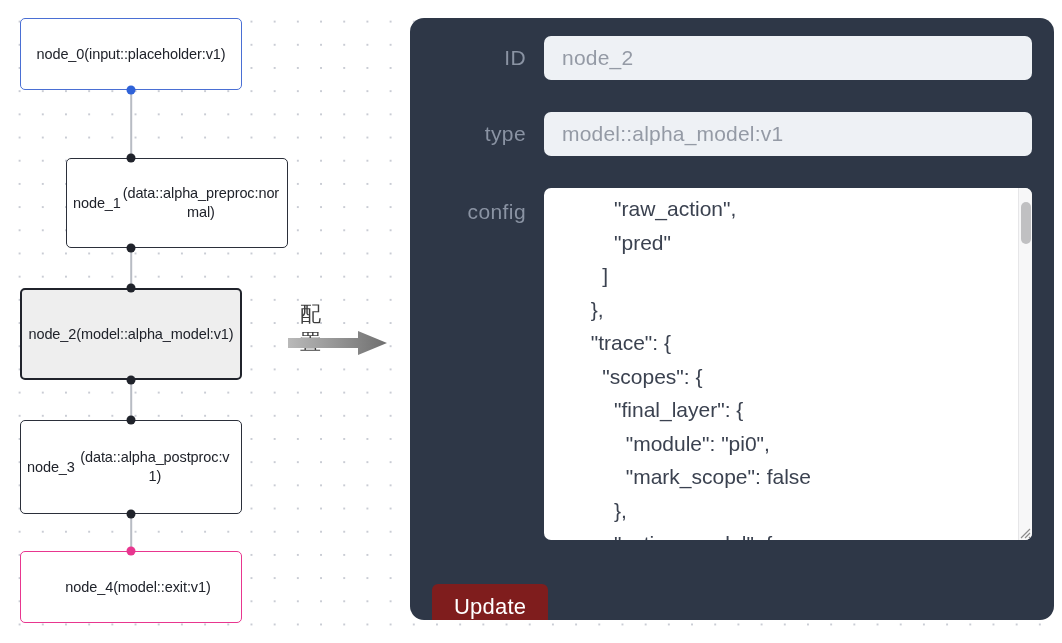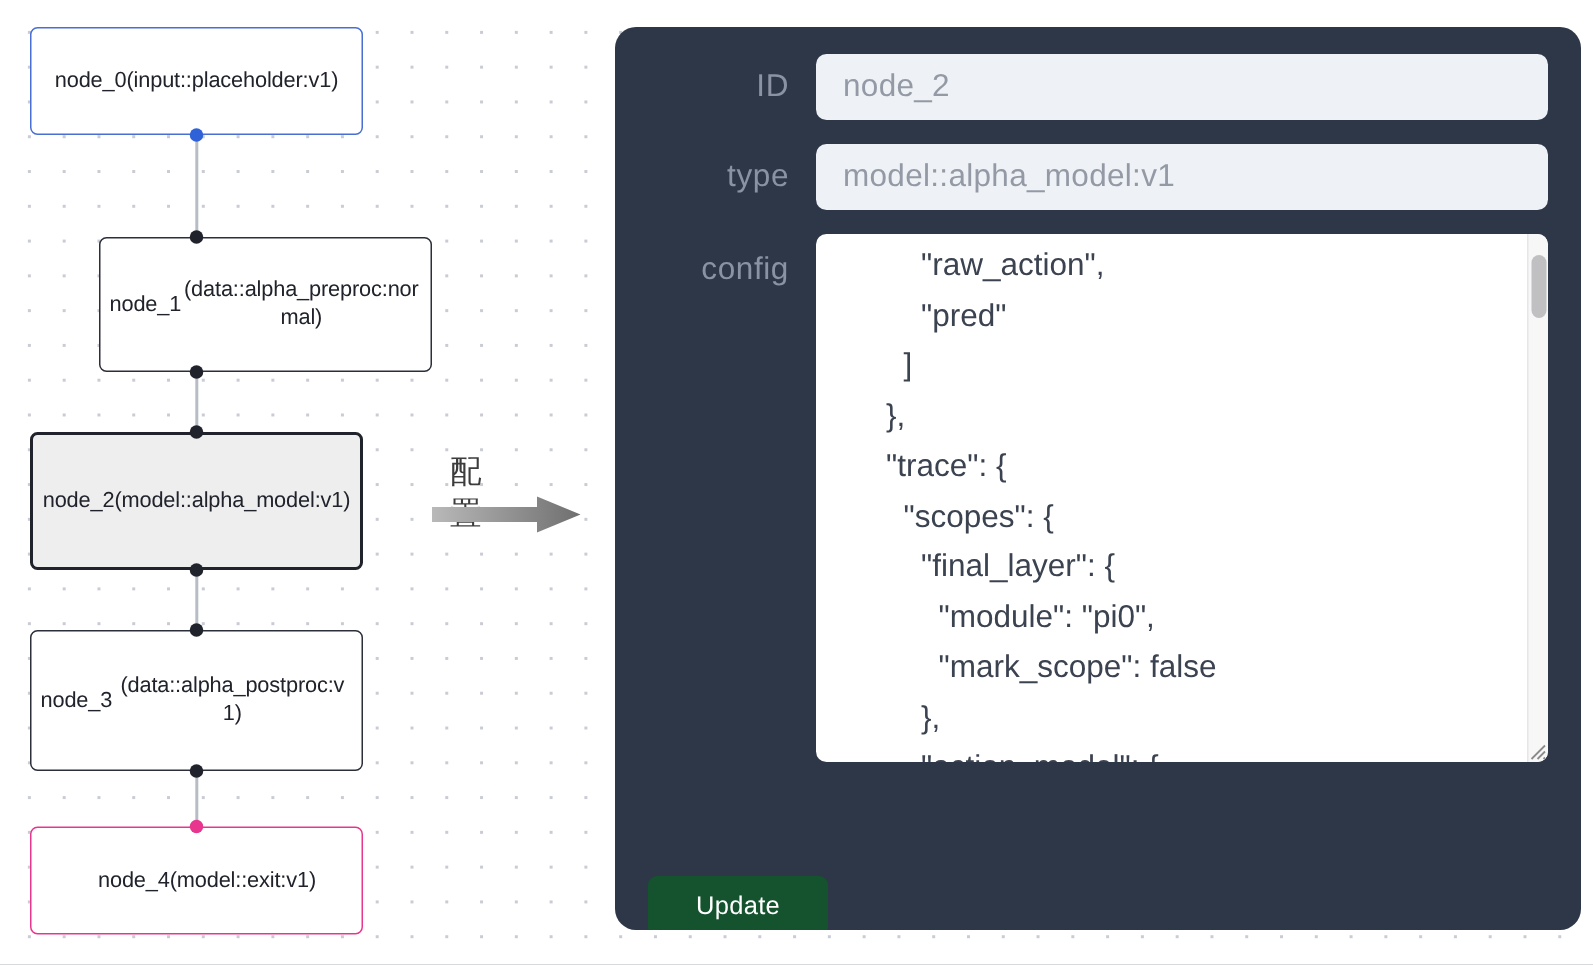--- a/index.html
+++ b/index.html
@@ -102,21 +102,21 @@
     background: #2e3747;
     border-radius: 14px;
     box-sizing: border-box;
     padding: 18px 22px 0 22px;
     overflow: hidden;
   }
 
   .field-row {
     display: flex;
     align-items: center;
-    margin-bottom: 16px;
+    margin-bottom: 32px;
   }
   .field-label {
     width: 112px;
     flex: 0 0 112px;
     text-align: right;
     padding-right: 18px;
     box-sizing: border-box;
     color: #8a93a3;
     font-size: 21px;
     letter-spacing: 0.4px;
@@ -178,26 +178,26 @@
   }
   .ta-grip {
     position: absolute;
     right: 1px; bottom: 1px;
     width: 16px; height: 16px;
   }
 
   .update-btn {
     position: absolute;
     left: 22px; top: 566px;
-    background: #14532d;
+    background: #7f1d1d;
     color: #ffffff;
     border: none;
     border-radius: 6px;
-    padding: 10px 32px;
-    font-size: 17px;
+    padding: 10px 22px;
+    font-size: 22px;
     font-family: "Liberation Sans", sans-serif;
     letter-spacing: 0.2px;
     cursor: pointer;
   }
 </style>
 </head>
 <body>
 
 <div id="stage">
 

